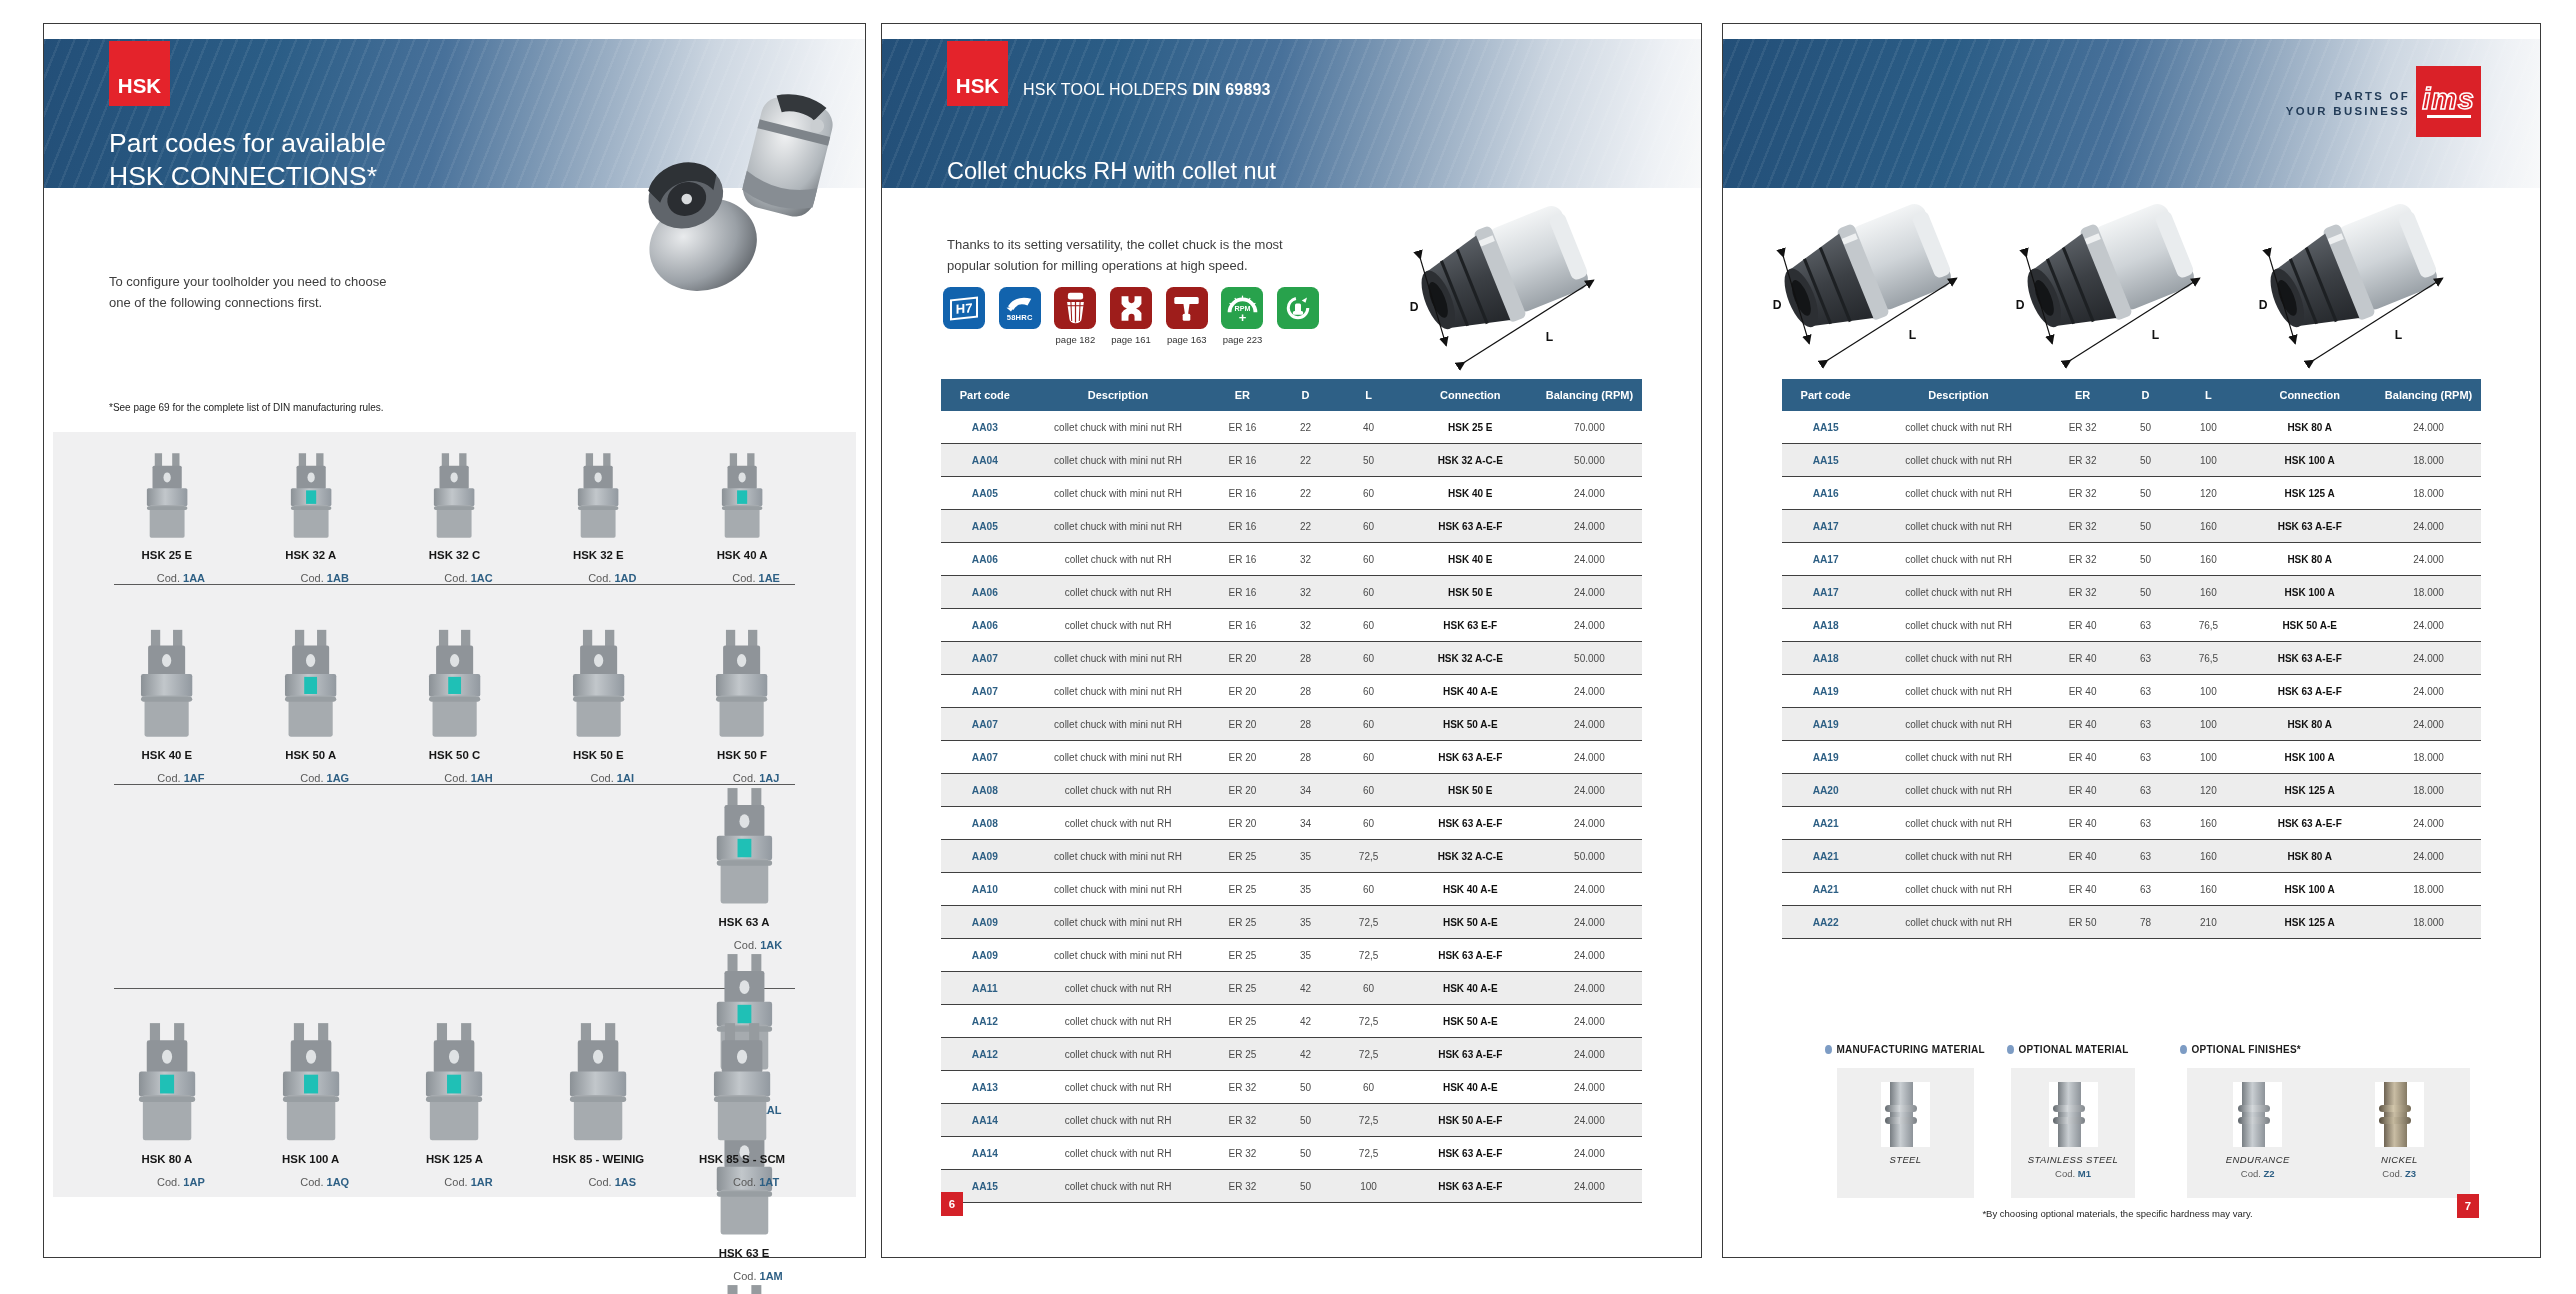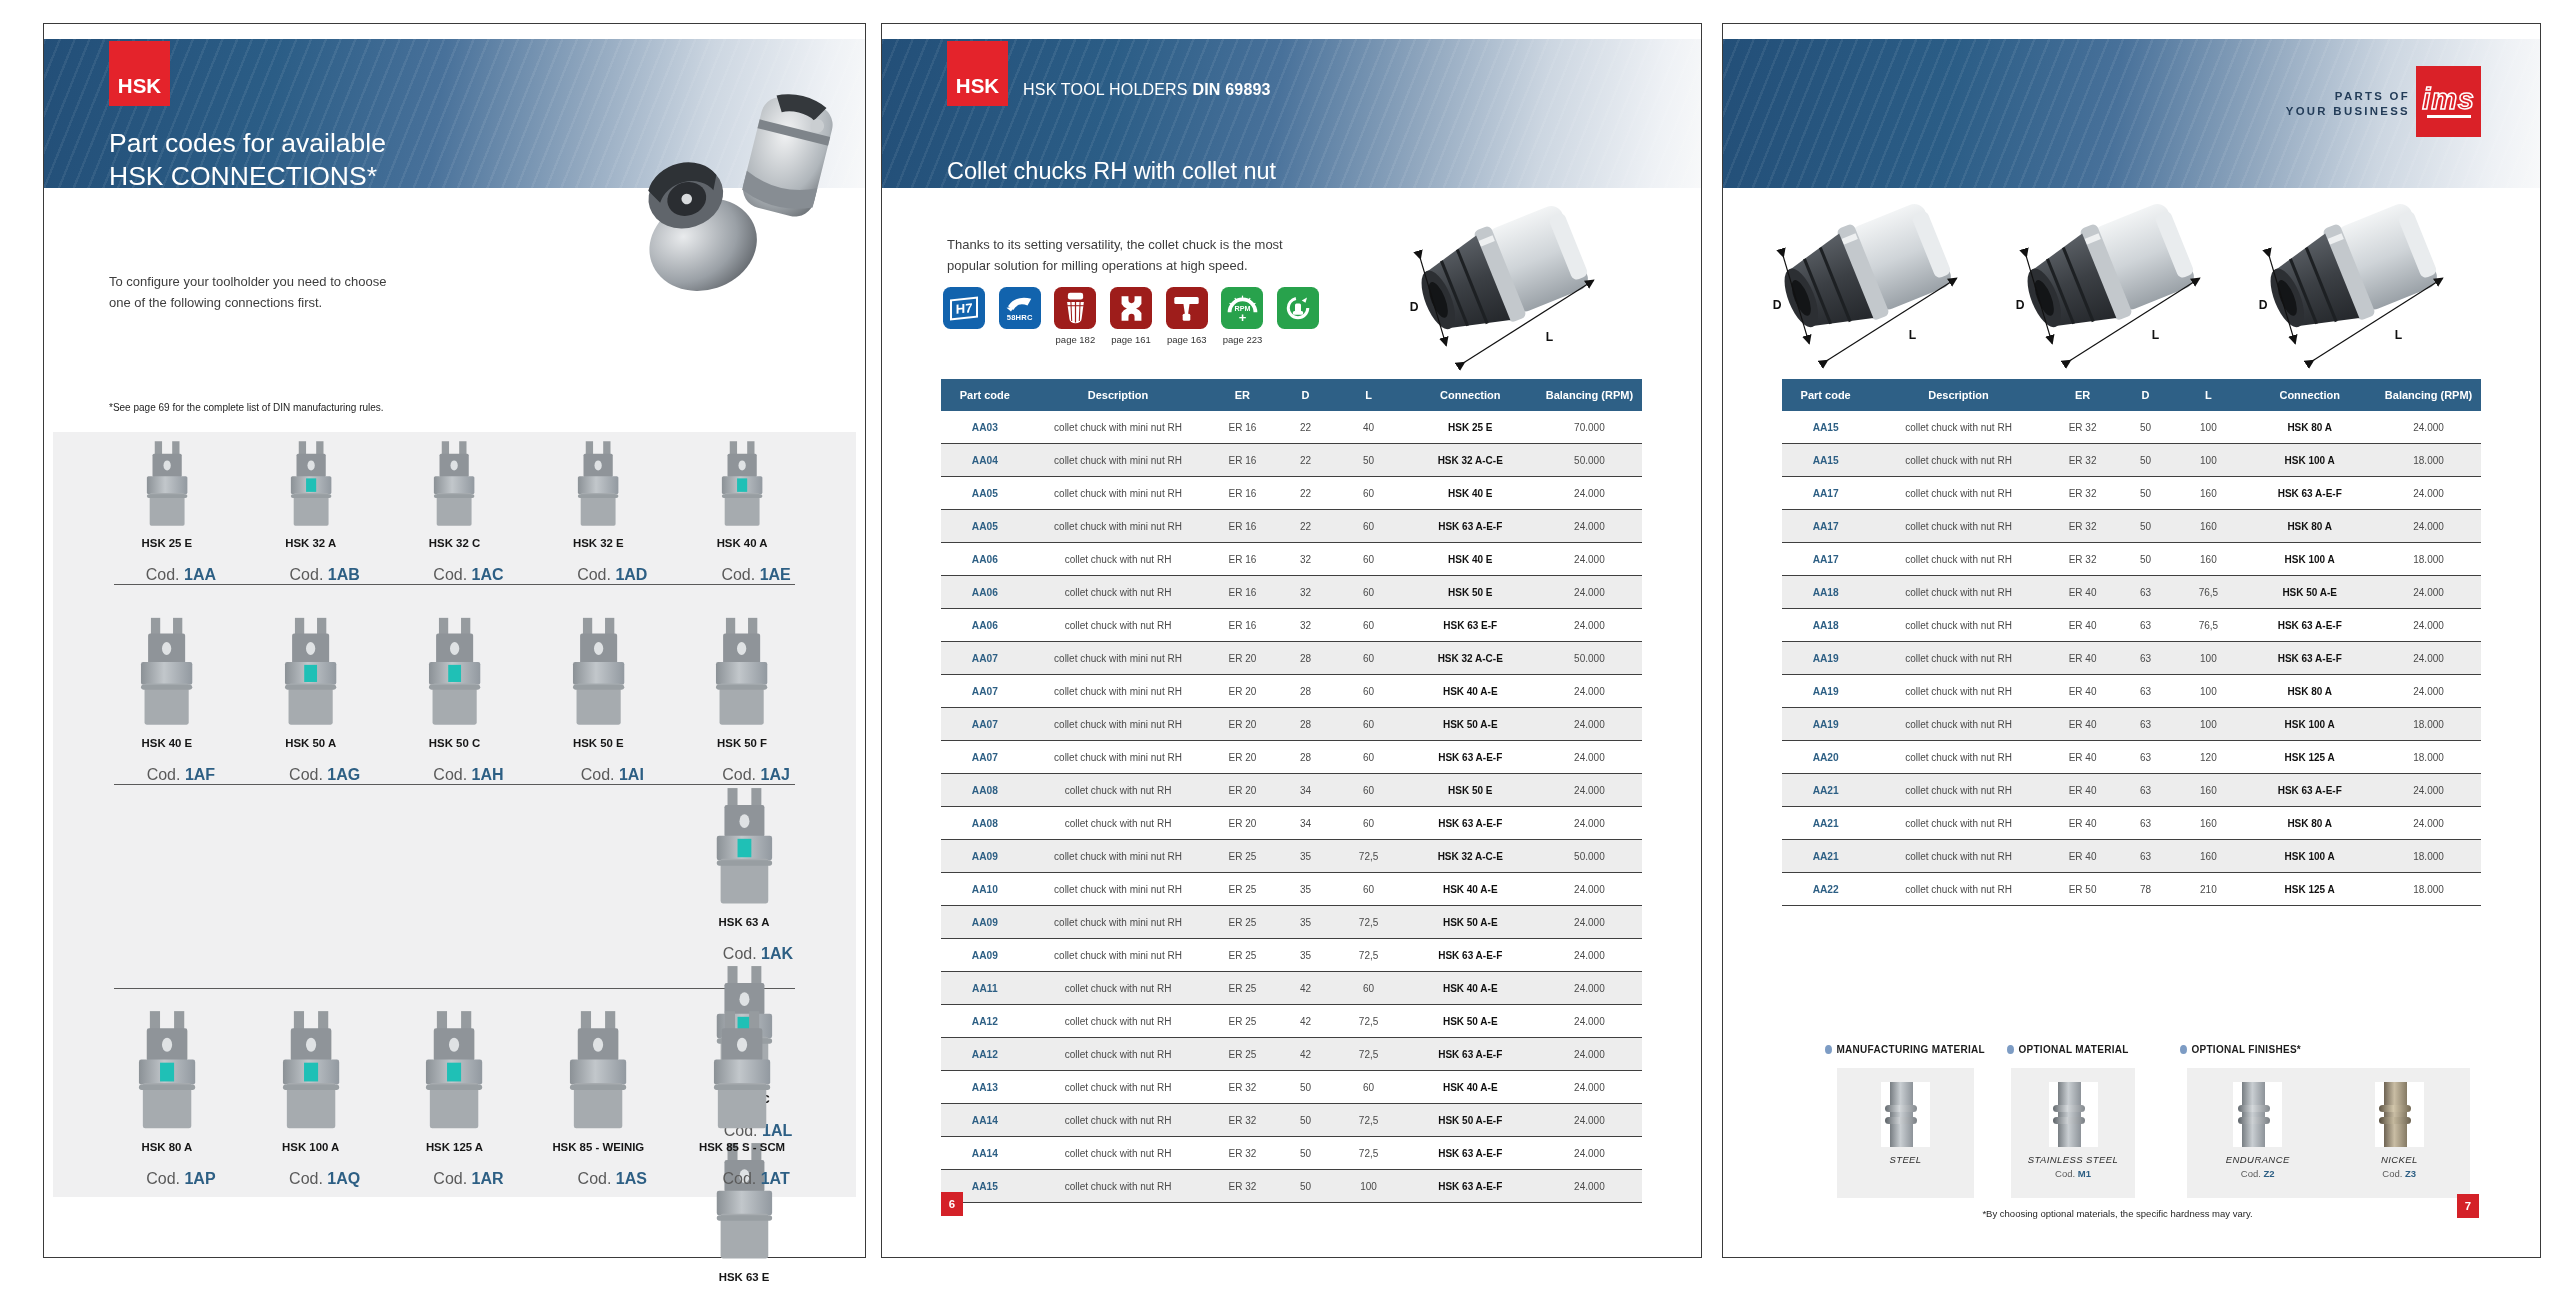--- a/index.html
+++ b/index.html
@@ -38,21 +38,21 @@
   .grid-panel{position:absolute;left:9px;right:9px;top:408px;height:765px;background:#f0f0f1;}
   .grid-row{display:flex;justify-content:space-around;align-items:flex-end;padding:0 42px;box-sizing:border-box;}
   .grid-row.r1{height:152px;}.grid-row.r2{height:199px;}.grid-row.r3{height:203px;flex-direction:column;}.grid-row.r4{height:199px;}
   .grid-divider{border-bottom:0.8px solid #5a5a5a;margin:0 61px;}
   .grid-item{display:flex;flex-direction:column;align-items:center;width:140px;}
   .tool-svg{display:block;}
   .r1 .tool-svg{height:90px;}.r2 .tool-svg{height:114px;}.r3 .tool-svg{height:123px;}.r4 .tool-svg{height:125px;}
   .t-accent{display:none;}
   .grid-item.accent .t-accent{display:block;}
   .tool-name{font-size:11.4px;font-weight:bold;color:#161616;margin-top:7.6px;white-space:nowrap;}
-  .tool-cod{font-size:16px;color:#5a5a5a;margin-top:17px;padding-left:28px;}
+  .tool-cod{font-size:11px;color:#5a5a5a;margin-top:11px;padding-left:28px;}
   .tool-cod b{color:#2d5f84;}
 
   
   .icons-row{position:absolute;left:61px;top:263px;display:flex;gap:13.7px;}
   .icon-wrap{display:flex;flex-direction:column;align-items:center;width:42px;}
   .icon{width:42px;height:42px;border-radius:7.6px;position:relative;color:#fff;}
   .icon.blue{background:#1263ad;}.icon.red{background:#9e1d1b;}.icon.green{background:#28a24c;}
   .g{display:none;position:absolute;inset:0;align-items:center;justify-content:center;flex-direction:column;}
   .icon.h7 .g-h7{display:flex;}.icon.hrc .g-hrc{display:flex;}.icon.collet .g-collet{display:flex;}
   .icon.wrench .g-wrench{display:flex;}.icon.twrench .g-twrench{display:flex;}
@@ -1188,20 +1188,29 @@
   <tr class="trow">
     <td>AA15</td>
     <td>collet chuck with nut RH</td>
     <td>ER 32</td>
     <td>50</td>
     <td>100</td>
     <td>HSK 100 A</td>
     <td>18.000</td>
   </tr>
 
+  <tr class="trow">
+    <td>AA16</td>
+    <td>collet chuck with nut RH</td>
+    <td>ER 32</td>
+    <td>50</td>
+    <td>120</td>
+    <td>HSK 125 A</td>
+    <td>18.000</td>
+  </tr>
 
   <tr class="trow">
     <td>AA17</td>
     <td>collet chuck with nut RH</td>
     <td>ER 32</td>
     <td>50</td>
     <td>160</td>
     <td>HSK 63 A-E-F</td>
     <td>24.000</td>
   </tr>

